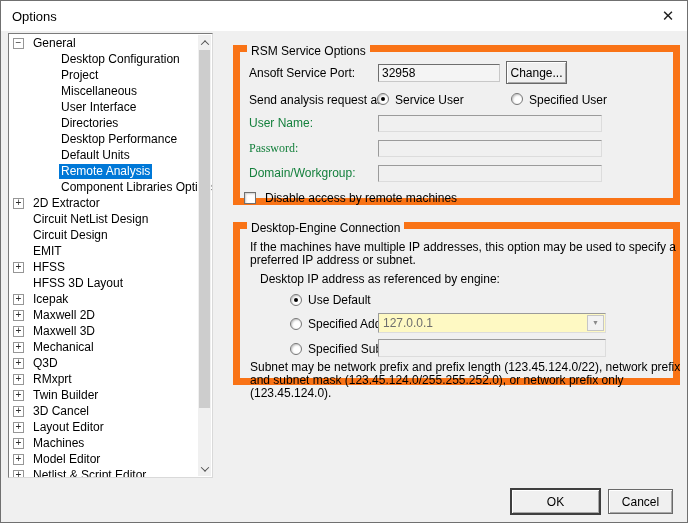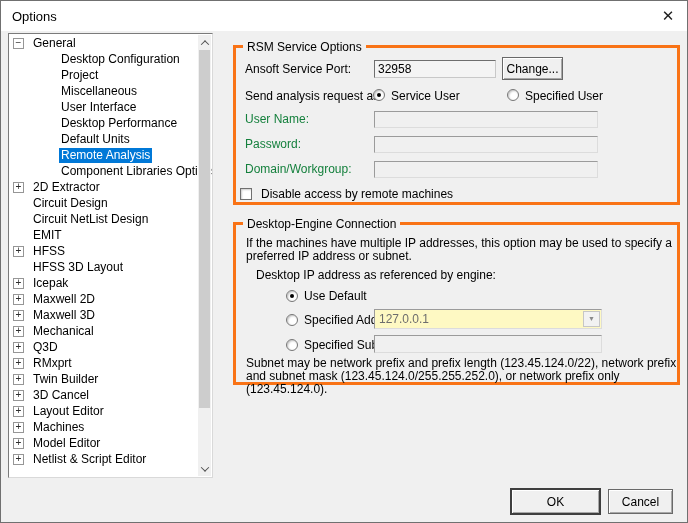--- a/index.html
+++ b/index.html
@@ -60,21 +60,21 @@
     display:flex; align-items:center; justify-content:center; background:#f0f0f0; }
   .sb-btn.up { top:0; } .sb-btn.down { bottom:0; }
   .chev { display:block; width:6px; height:6px;
     border-left:1.5px solid #505050; border-top:1.5px solid #505050; }
   .chev.up { transform:rotate(45deg) translate(1px,1px); }
   .chev.down { transform:rotate(225deg) translate(1px,1px); }
   .sb-thumb { position:absolute; left:1px; width:11px; top:15px; height:358px; background:#cdcdcd; }
 
   
   .groupbox {
-    position:absolute; border:3px solid #f97316; background:#f0f0f0;
+    position:absolute; border:7px solid #f97316; background:#f0f0f0;
   }
   .group-legend {
     position:absolute; top:-8px; left:7px; background:#f0f0f0;
     padding:0 4px; line-height:15px;
   }
 
   .lbl { position:absolute; line-height:16px; white-space:nowrap; }
   .lbl.disabled { color:#15803d; }
 
   
@@ -157,42 +157,45 @@
         <div class="tree-row child">
           <span class="tree-label">Project</span>
         </div>
         <div class="tree-row child">
           <span class="tree-label">Miscellaneous</span>
         </div>
         <div class="tree-row child">
           <span class="tree-label">User Interface</span>
         </div>
         <div class="tree-row child">
+          <span class="tree-label">Directories</span>
+        </div>
+        <div class="tree-row child">
           <span class="tree-label">Desktop Performance</span>
         </div>
         <div class="tree-row child">
           <span class="tree-label">Default Units</span>
         </div>
         <div class="tree-row child">
           <span class="tree-label selected">Remote Analysis</span>
         </div>
         <div class="tree-row child">
           <span class="tree-label">Component Libraries Options</span>
         </div>
         <div class="tree-row">
           <span class="expander">+</span>
           <span class="tree-label">2D Extractor</span>
+        </div>
+        <div class="tree-row">
+          <span class="expander empty"></span>
+          <span class="tree-label">Circuit NetList Design</span>
         </div>
         <div class="tree-row">
           <span class="expander empty"></span>
           <span class="tree-label">Circuit Design</span>
-        </div>
-        <div class="tree-row">
-          <span class="expander empty"></span>
-          <span class="tree-label">Circuit NetList Design</span>
         </div>
         <div class="tree-row">
           <span class="expander empty"></span>
           <span class="tree-label">EMIT</span>
         </div>
         <div class="tree-row">
           <span class="expander">+</span>
           <span class="tree-label">HFSS</span>
         </div>
         <div class="tree-row">
@@ -268,21 +271,21 @@
 
     <span class="lbl" style="left:9px; top:40px;">Send analysis request as:</span>
     <span class="radio checked" style="left:137px; top:41px;"></span>
     <span class="lbl" style="left:155px; top:40px;">Service User</span>
     <span class="radio" style="left:271px; top:41px;"></span>
     <span class="lbl" style="left:289px; top:40px;">Specified User</span>
 
     <span class="lbl disabled" style="left:9px; top:63px;">User Name:</span>
     <input class="field" style="left: 138px; top: 63px; width: 224px; height: 17px;" disabled="" value="">
 
-    <span class="lbl disabled" style="left:9px; top:88px;">Password:</span>
+    <span class="lbl disabled" style="left:9px; top:88px;font-family:Liberation Serif, serif;">Password:</span>
     <input class="field" style="left: 138px; top: 88px; width: 224px; height: 17px;" disabled="" value="">
 
     <span class="lbl disabled" style="left:9px; top:113px;">Domain/Workgroup:</span>
     <input class="field" style="left: 138px; top: 113px; width: 224px; height: 17px;" disabled="" value="">
 
     <span class="checkbox" style="left:4px; top:140px;"></span>
     <span class="lbl" style="left:25px; top:138px;">Disable access by remote machines</span>
   </div>
 
   <div class="groupbox" style="left:233px; top:222px; width:447px; height:163px;">

